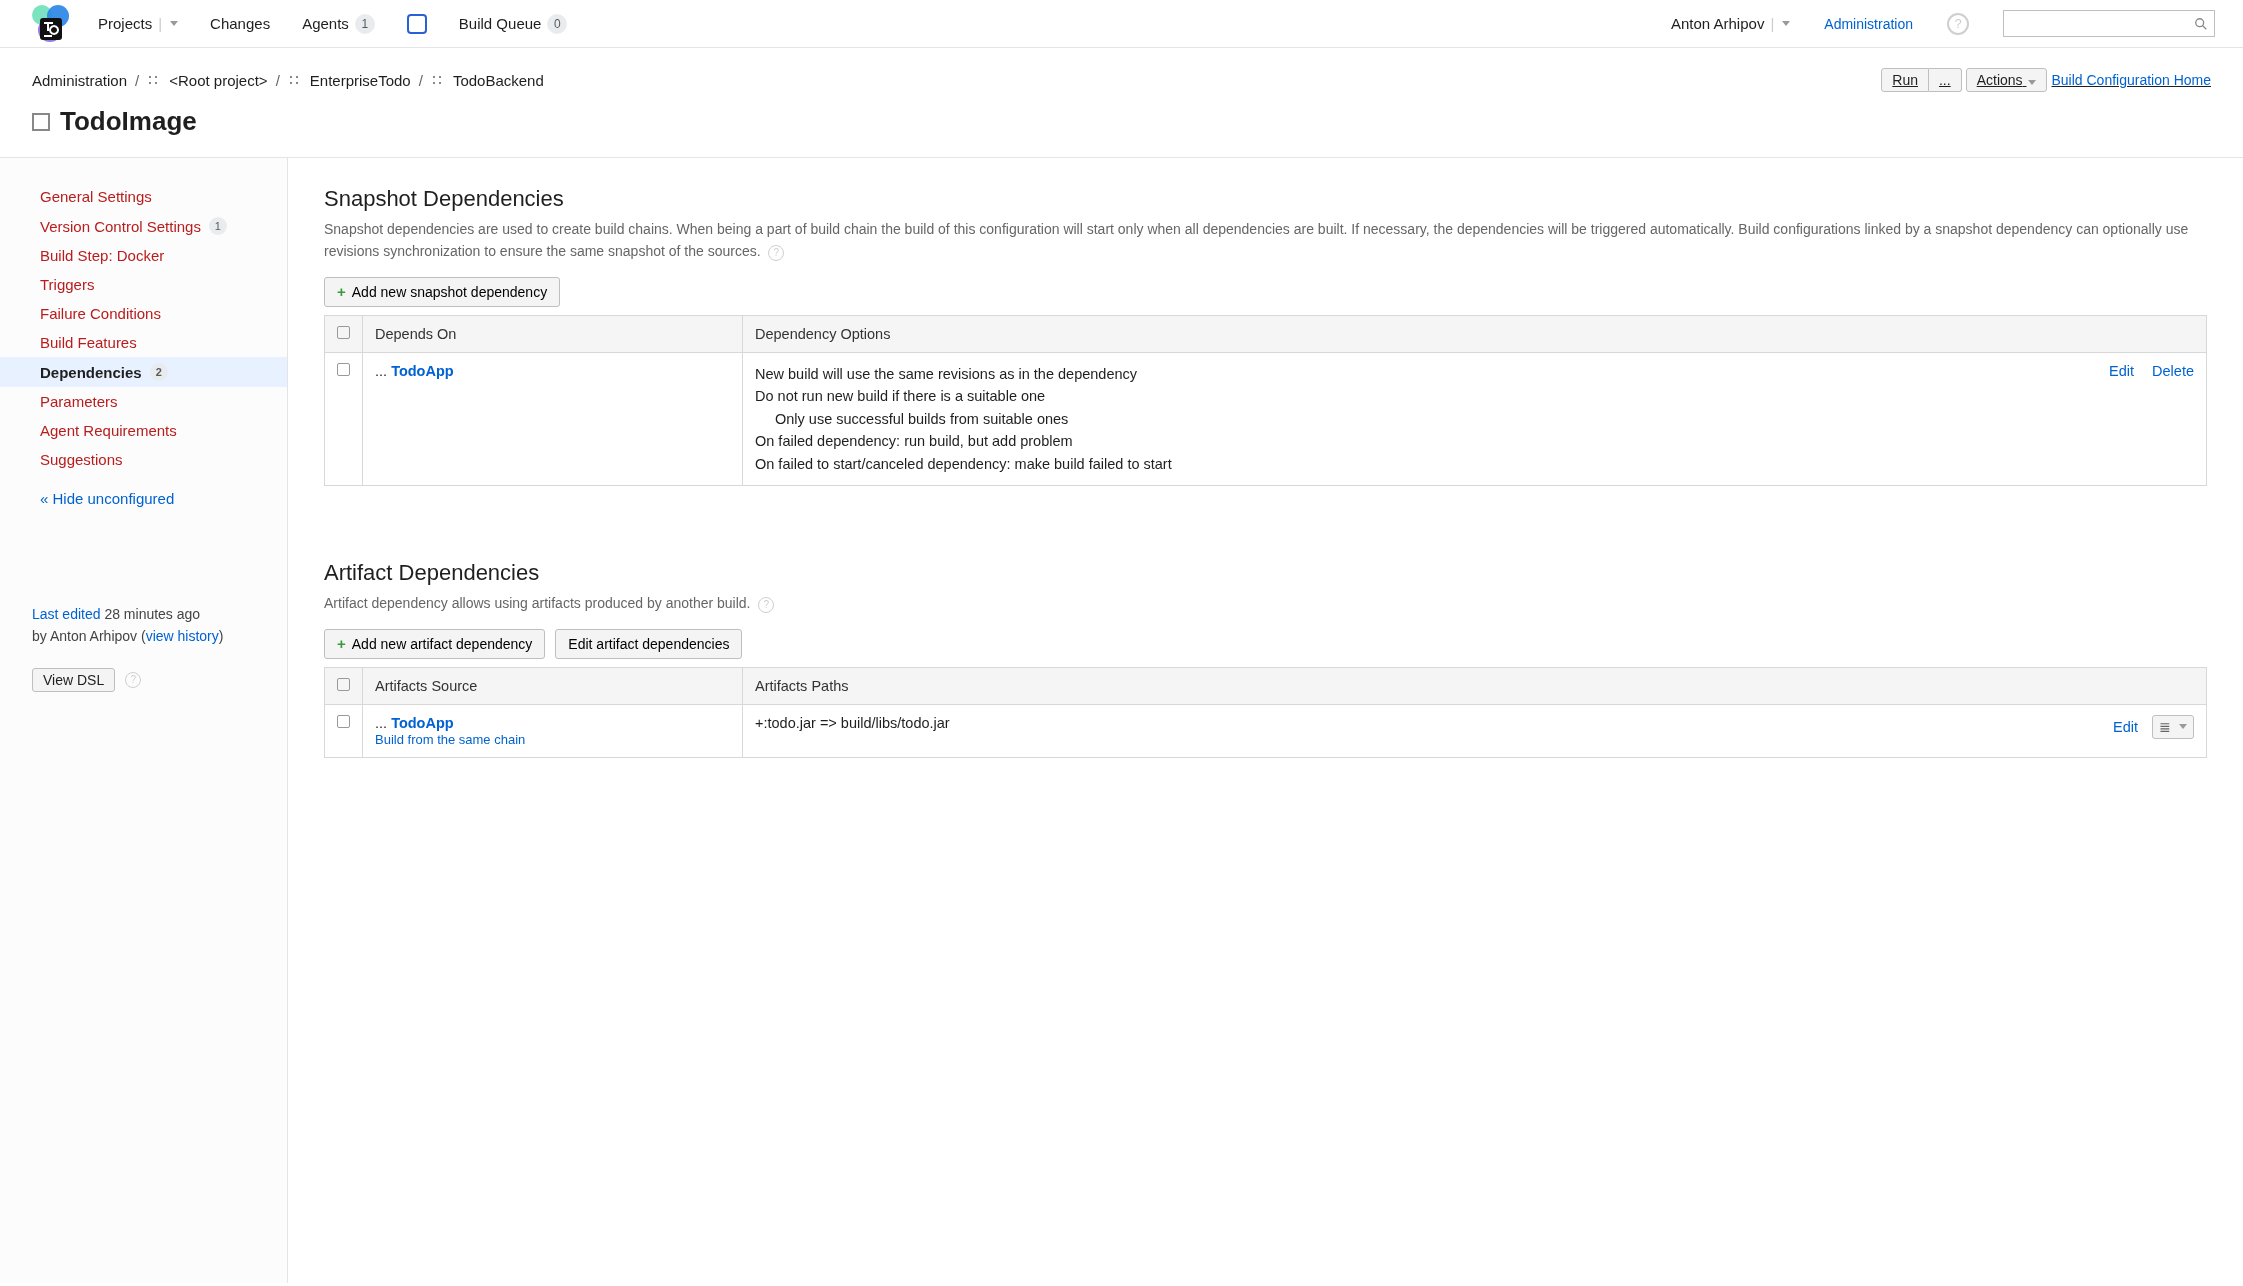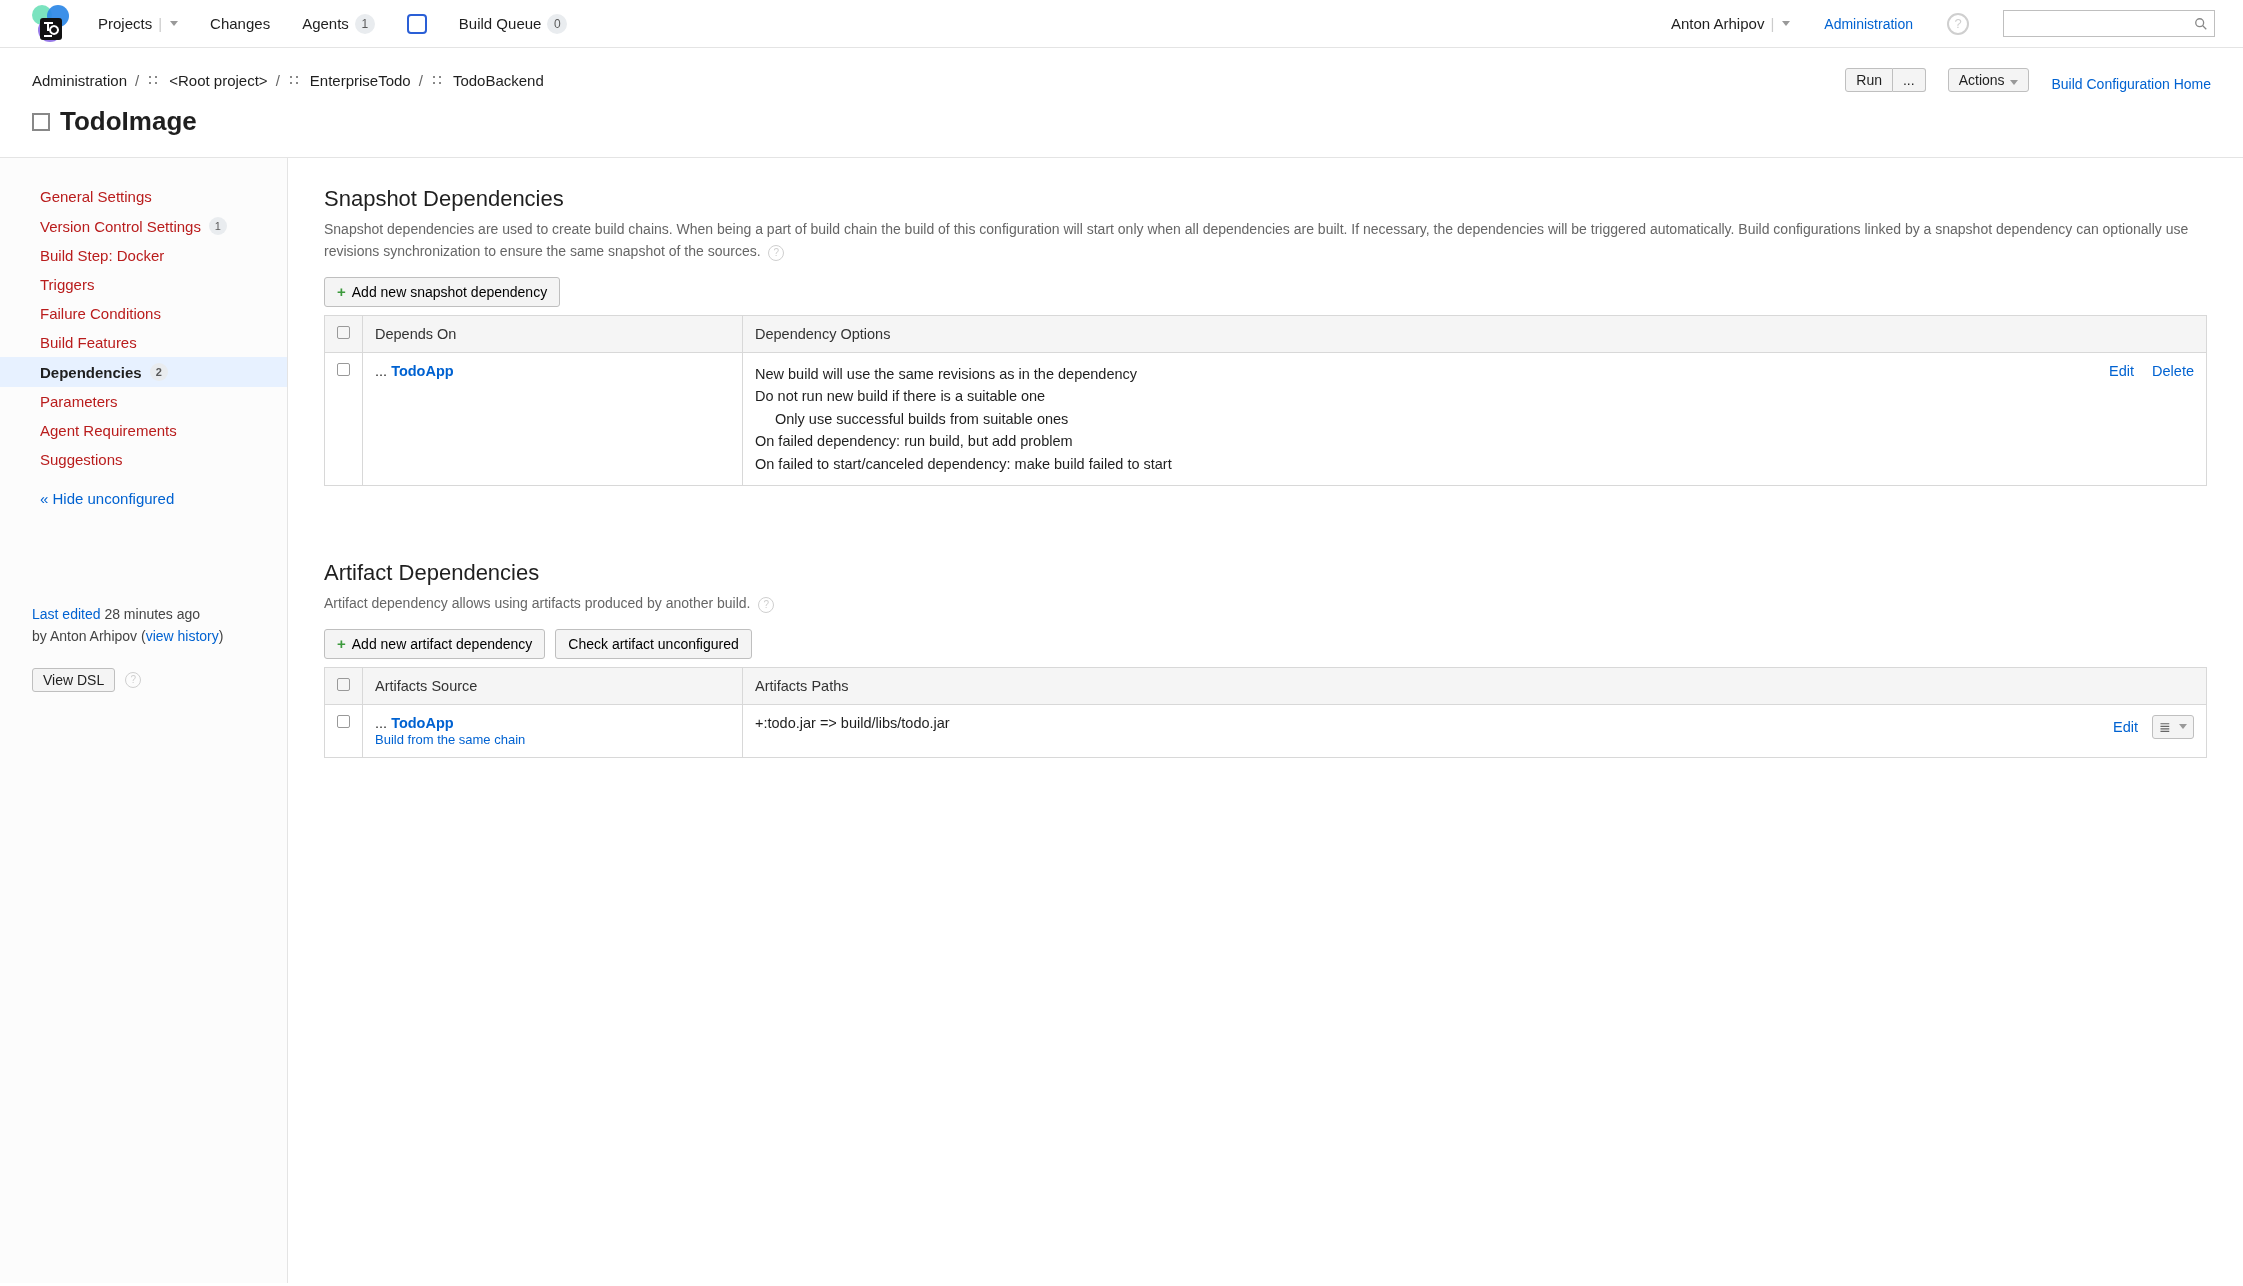--- a/index.html
+++ b/index.html
@@ -17,21 +17,21 @@
   .topbar-right { margin-left: auto; display: flex; align-items: center; gap: 34px; }
   .help-icon { width: 22px; height: 22px; border: 2px solid #cfcfcf; border-radius: 50%; display:flex; align-items:center; justify-content:center; color:#cfcfcf; font-size:13px; }
   .search-box { width: 212px; height: 27px; border: 1px solid #bfbfbf; display:flex; align-items:center; padding: 0 6px; }
   .search-box svg { margin-left:auto; }
   .caret { width:0; height:0; border-left:4px solid transparent; border-right:4px solid transparent; border-top:5px solid #999; display:inline-block; margin-left:2px;}
 
   
   .subheader { display:flex; align-items:center; padding: 20px 32px 8px 32px; gap: 10px; }
   .subheader .crumbs { display:flex; align-items:center; gap:8px; color:#666; font-size:15px;}
   .subheader .crumbs a { color:#1f1f1f;}
-  .subheader-right { margin-left:auto; display:flex; align-items:flex-end; gap:22px; }
+  .subheader-right { margin-left:auto; display:flex; align-items:center; gap:4px;text-decoration:underline; }
   .btn { border:1px solid #bfbfbf; background:#f4f4f4; padding:3px 10px; border-radius:3px; cursor:pointer; font-size:14px; color:#1f1f1f; }
   .btn-group { display:flex; }
   .btn-group .btn:first-child { border-top-right-radius:0; border-bottom-right-radius:0; }
   .btn-group .btn:last-child { border-top-left-radius:0; border-bottom-left-radius:0; border-left:none; }
   .proj-icon { display:inline-block; width:12px; height:12px; margin-right:2px; }
   .proj-icon::before { content:""; display:block; width:12px; height:12px;
     background-image: radial-gradient(circle, #888 1px, transparent 1.2px),
                       radial-gradient(circle, #888 1px, transparent 1.2px),
                       radial-gradient(circle, #888 1px, transparent 1.2px),
                       radial-gradient(circle, #888 1px, transparent 1.2px);
@@ -268,21 +268,21 @@
     <p class="section-desc">
       <span>Artifact dependency allows using artifacts produced by another build.</span>
       &nbsp;<span class="small-help">?</span>
     </p>
     <div class="toolbar-row">
       <button class="add-btn">
         <span class="plus">+</span>
         <span>Add new artifact dependency</span>
       </button>
       <button class="add-btn">
-        <span>Check artifact unconfigured</span>
+        <span>Edit artifact dependencies</span>
       </button>
     </div>
 
     <table class="deps">
       <thead>
         <tr>
           <th class="cb-col"><span class="chk"></span></th>
           <th class="dep-col">Artifacts Source</th>
           <th>Artifacts Paths</th>
         </tr>

